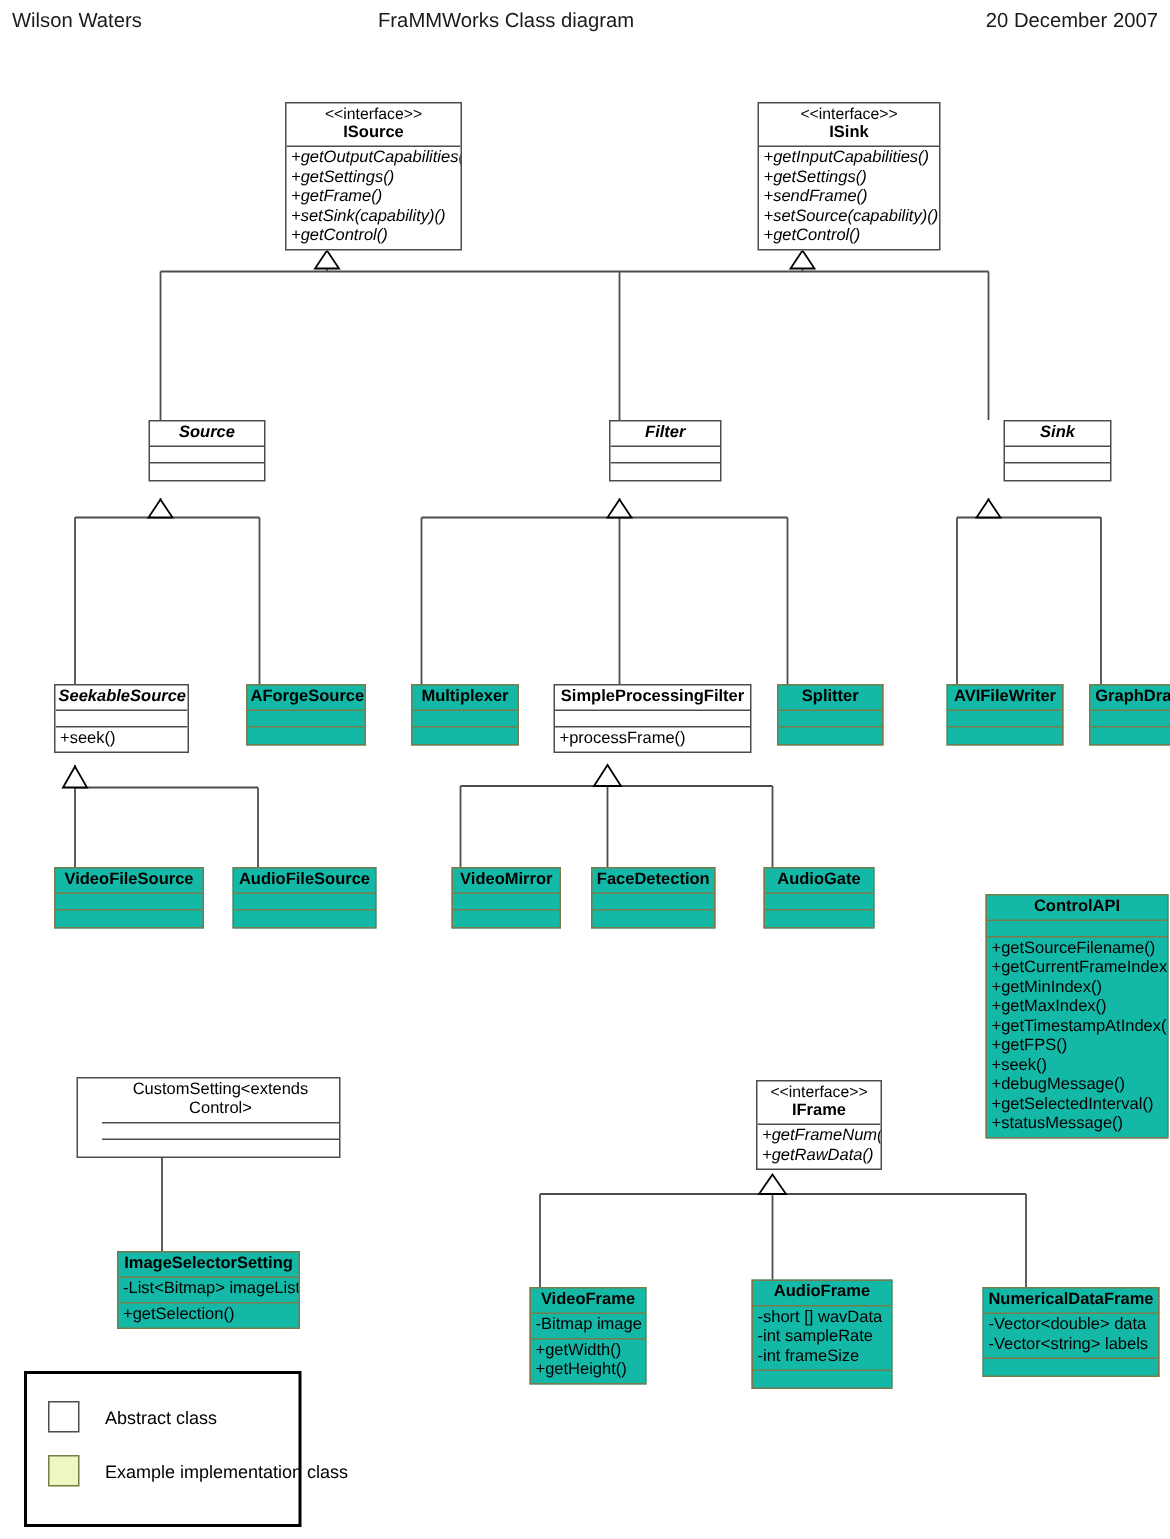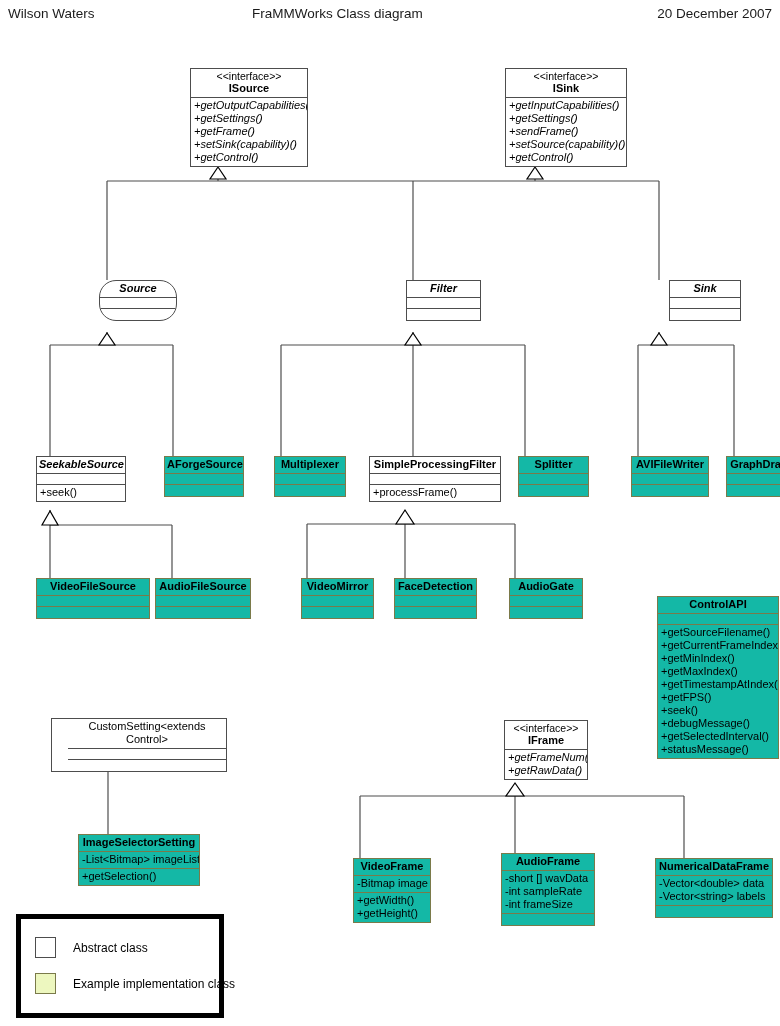--- a/index.html
+++ b/index.html
@@ -82,23 +82,23 @@
     font-size: 11px;
   }
   .uml.iface .row { font-style: italic; }
 
   .uml .empty { height: 11px; }
 
   
   #legend {
     position: absolute;
     left: 16px; top: 914px;
-    width: 208px; height: 104px;
+    width: 185px; height: 104px;
     box-sizing: border-box;
-    border: 5px solid #000000;
+    border: 2px solid #000000;
     background: #ffffff;
   }
   #legend .lrow {
     position: absolute;
     left: 14px;
     display: flex;
     align-items: center;
   }
   #legend .lrow.r1 { top: 18px; }
   #legend .lrow.r2 { top: 54px; }
@@ -205,21 +205,21 @@
   </div>
   <div class="sect">
     <span class="row">+getInputCapabilities()</span>
     <span class="row">+getSettings()</span>
     <span class="row">+sendFrame()</span>
     <span class="row">+setSource(capability)()</span>
     <span class="row">+getControl()</span>
   </div>
 </div>
 
-<div class="uml abstract" style="left:68px; top:280px; width:78px;border-radius:17px;">
+<div class="uml abstract" style="left:68px; top:280px; width:78px;">
   <div class="sect head">
     <span class="nm">Source</span>
   </div>
   <div class="sect empty"></div>
   <div class="sect empty"></div>
 </div>
 
 <div class="uml abstract" style="left:375px; top:280px; width:75px;">
   <div class="sect head">
     <span class="nm">Filter</span>
@@ -289,21 +289,21 @@
 </div>
 
 <div class="uml impl" style="left:695px; top:456px; width:78px;">
   <div class="sect head">
     <span class="nm">GraphDrawer</span>
   </div>
   <div class="sect empty"></div>
   <div class="sect empty"></div>
 </div>
 
-<div class="uml impl" style="left:5px; top:578px; width:114px;">
+<div class="uml impl" style="left:5px; top:578px; width:100px;">
   <div class="sect head">
     <span class="nm">VideoFileSource</span>
   </div>
   <div class="sect empty"></div>
   <div class="sect empty"></div>
 </div>
 
 <div class="uml impl" style="left:124px; top:578px; width:96px;">
   <div class="sect head">
     <span class="nm">AudioFileSource</span>

